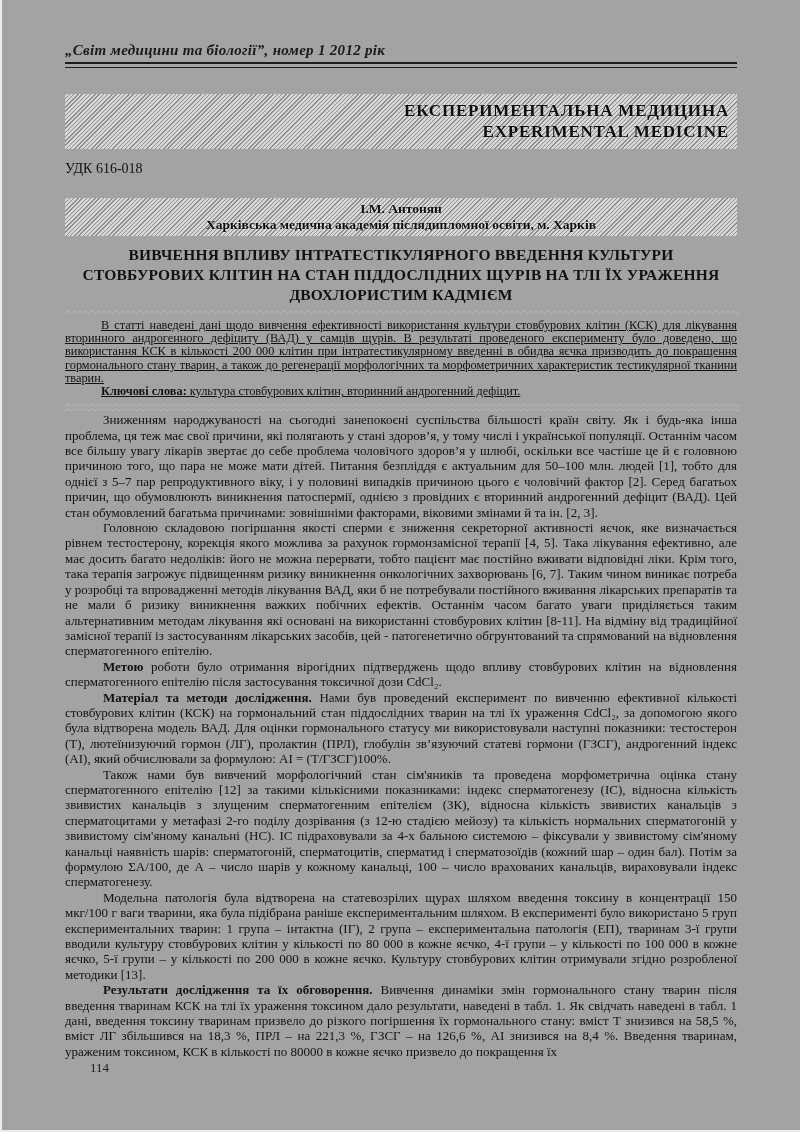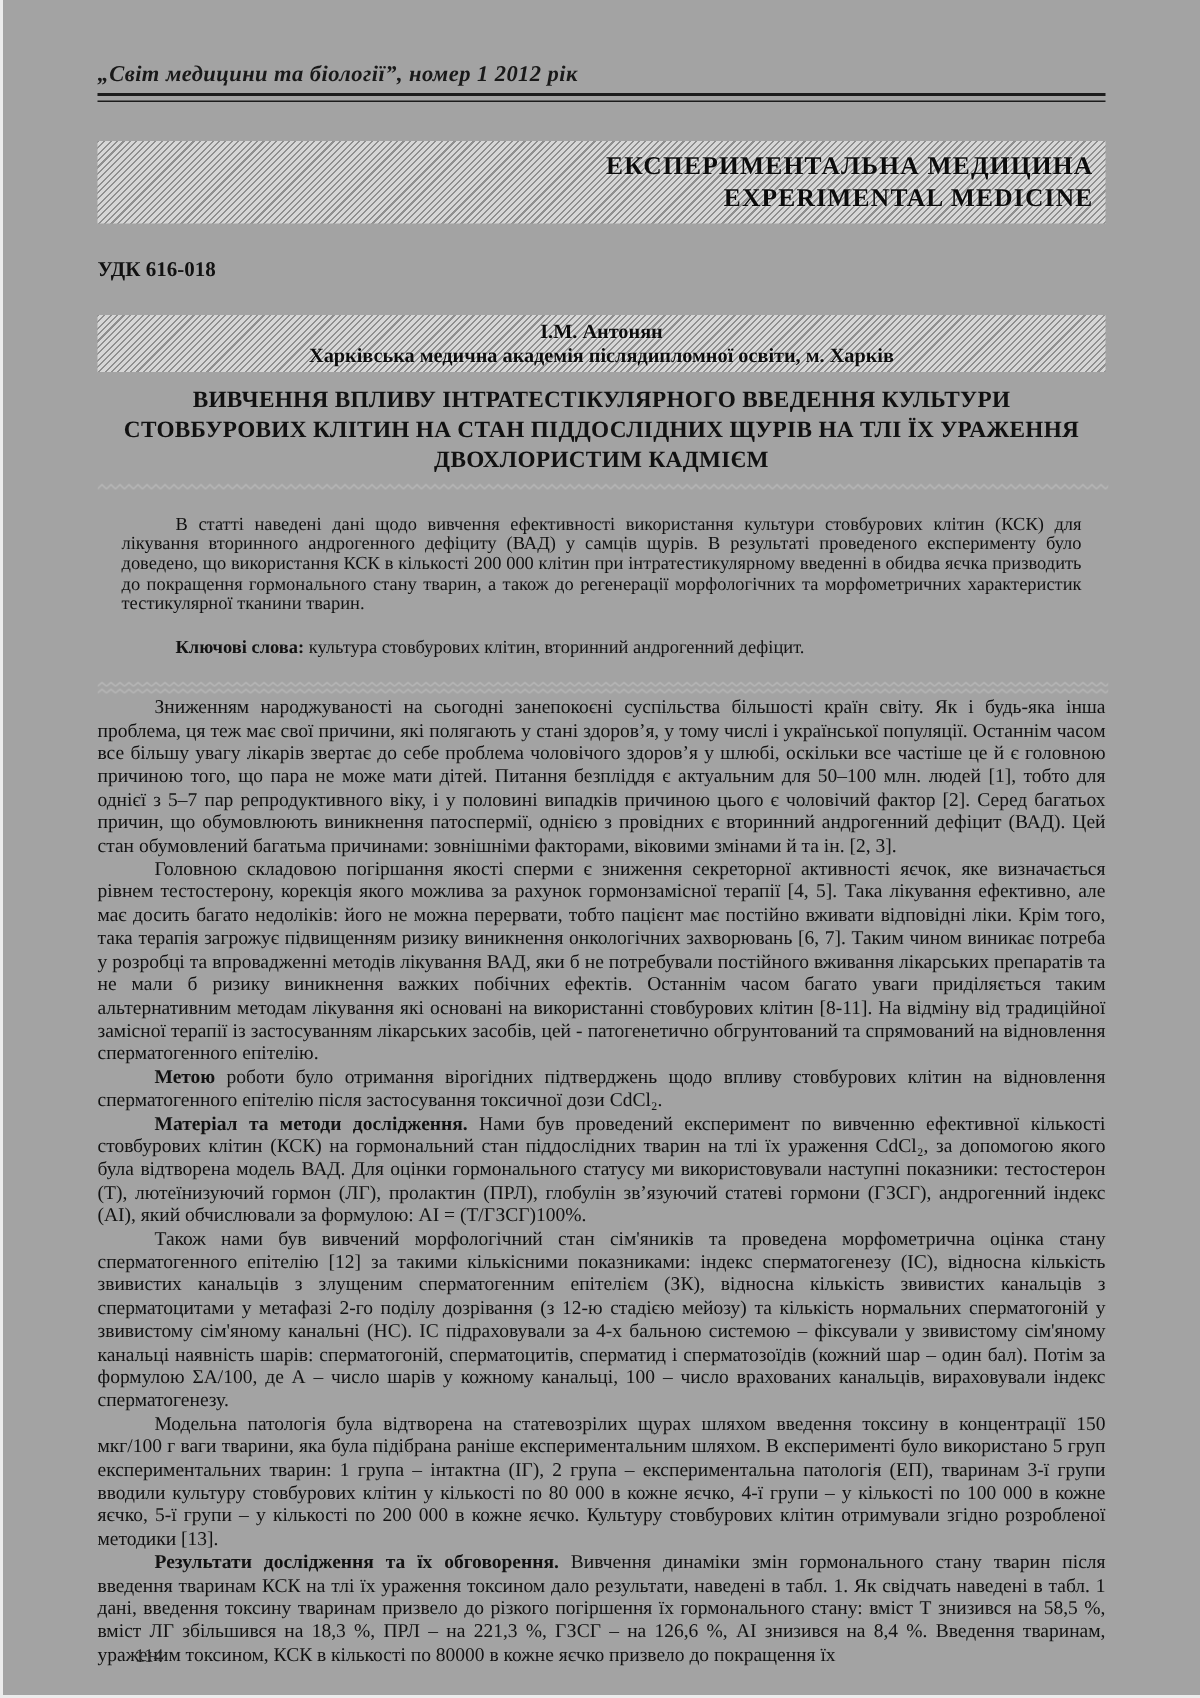--- a/index.html
+++ b/index.html
@@ -29,44 +29,44 @@
   .banner{
     background:repeating-linear-gradient(135deg,#8f8f8f 0 1px,#d6d6d6 1px 3px);
     color:#0c0c0c;font-weight:bold;
   }
   .banner-section{
     margin-top:26px;padding:6px 8px 7px 8px;
     font-size:17px;letter-spacing:0.8px;line-height:21px;
   }
   .banner-section .b-left{text-align:right;text-shadow:0 0 2px rgba(255,255,255,.65);}
   .banner-section .b-right{text-align:right;text-shadow:0 0 2px rgba(255,255,255,.65);}
-  .udk{margin-top:24px;font-size:14px;font-weight:bold;}
+  .udk{margin-top:12px;font-size:14px;font-weight:normal;}
   .banner-author{
     margin-top:21px;padding:3px 0 4px 0;
     font-size:13.5px;line-height:15.5px;text-align:center;
   }
   .banner-author div{text-shadow:0 0 2px rgba(255,255,255,.65);}
   
   .title{
     margin:9px 8px 0 8px;text-align:center;
     font-size:15.5px;font-weight:bold;line-height:20px;letter-spacing:0.2px;
   }
   
   .zz{display:block;margin-top:5px;}
   
   .abstract{margin-top:4px;font-size:12.3px;line-height:13.2px;text-align:justify;}
-  .abstract p{margin:16px;text-indent:36px;}
+  .abstract p{margin:0;text-indent:36px;text-decoration:underline;}
   .b{font-weight:bold;}
   
   .body{font-size:13px;line-height:15.4px;text-align:justify;}
   .body p{margin:0;text-indent:38px;}
   
   .pagenum{
     position:absolute;left:88px;top:1060px;
-    font-size:13px;color:#222;margin-top:36px;
+    font-size:13px;color:#222;
   }
 </style>
 </head>
 <body>
 
 <div class="page">
 
   <div class="journal-line">„Світ медицини та біології”, номер 1 2012 рік</div>
   <div class="double-rule"></div>
 

